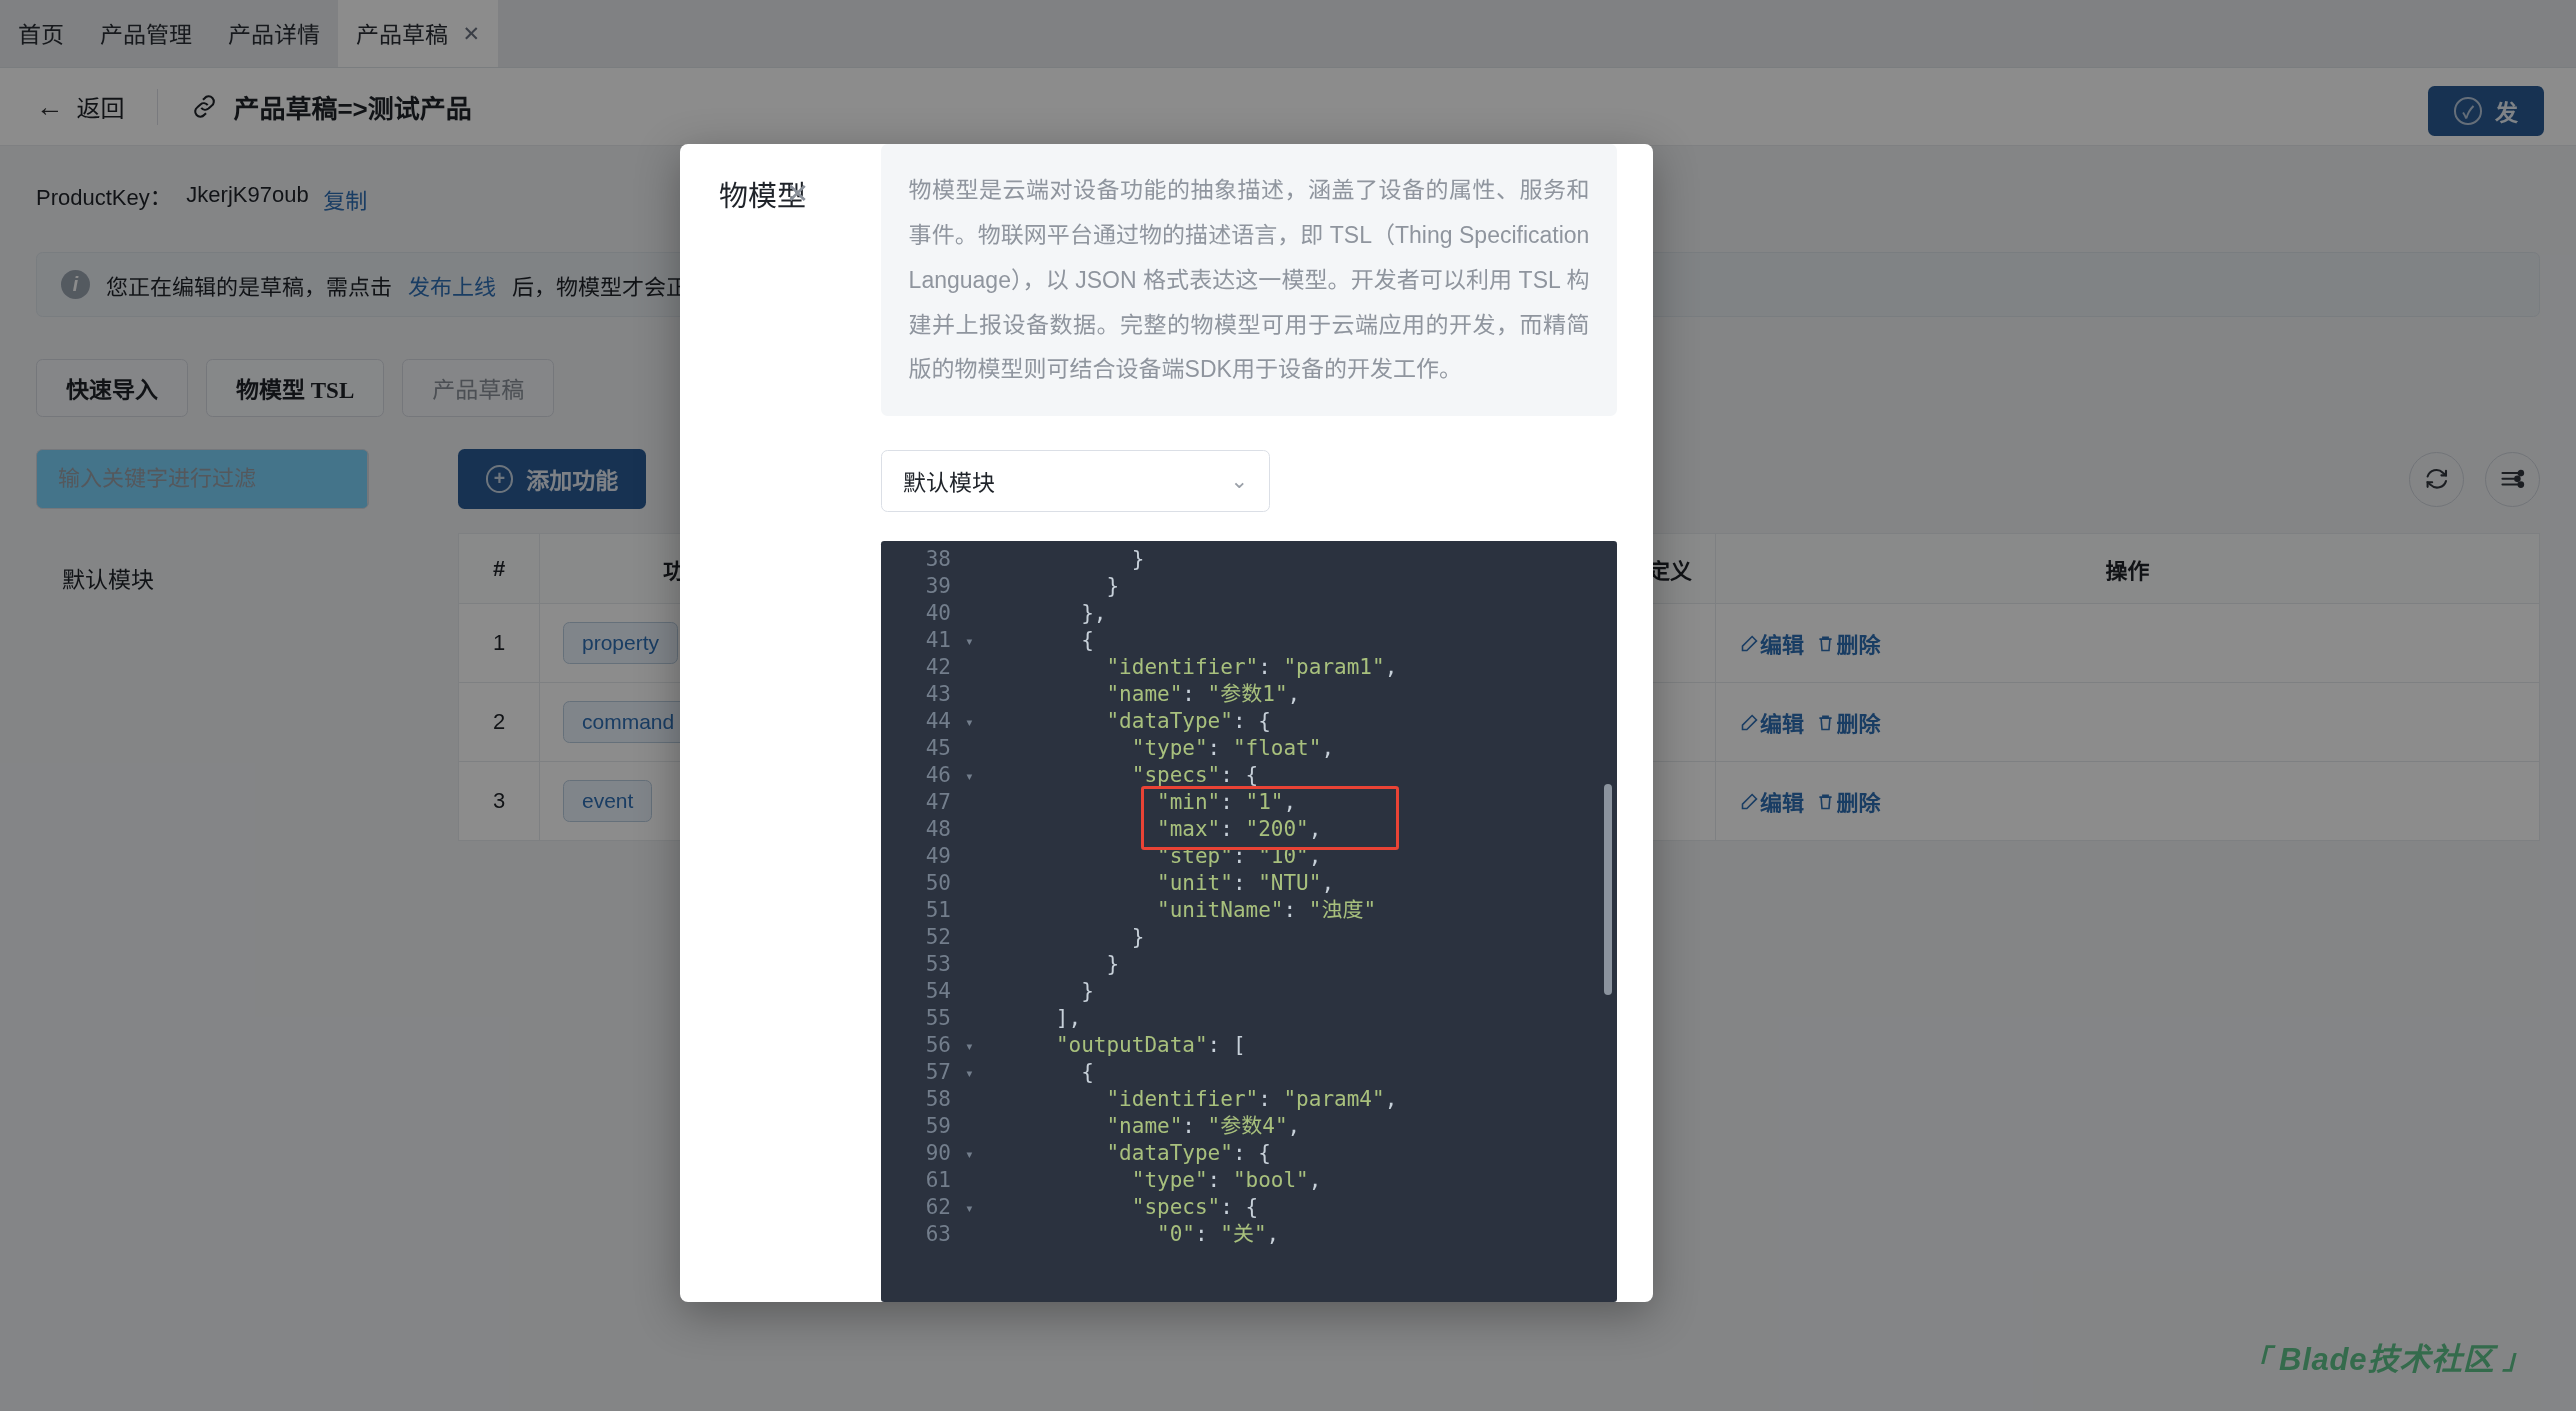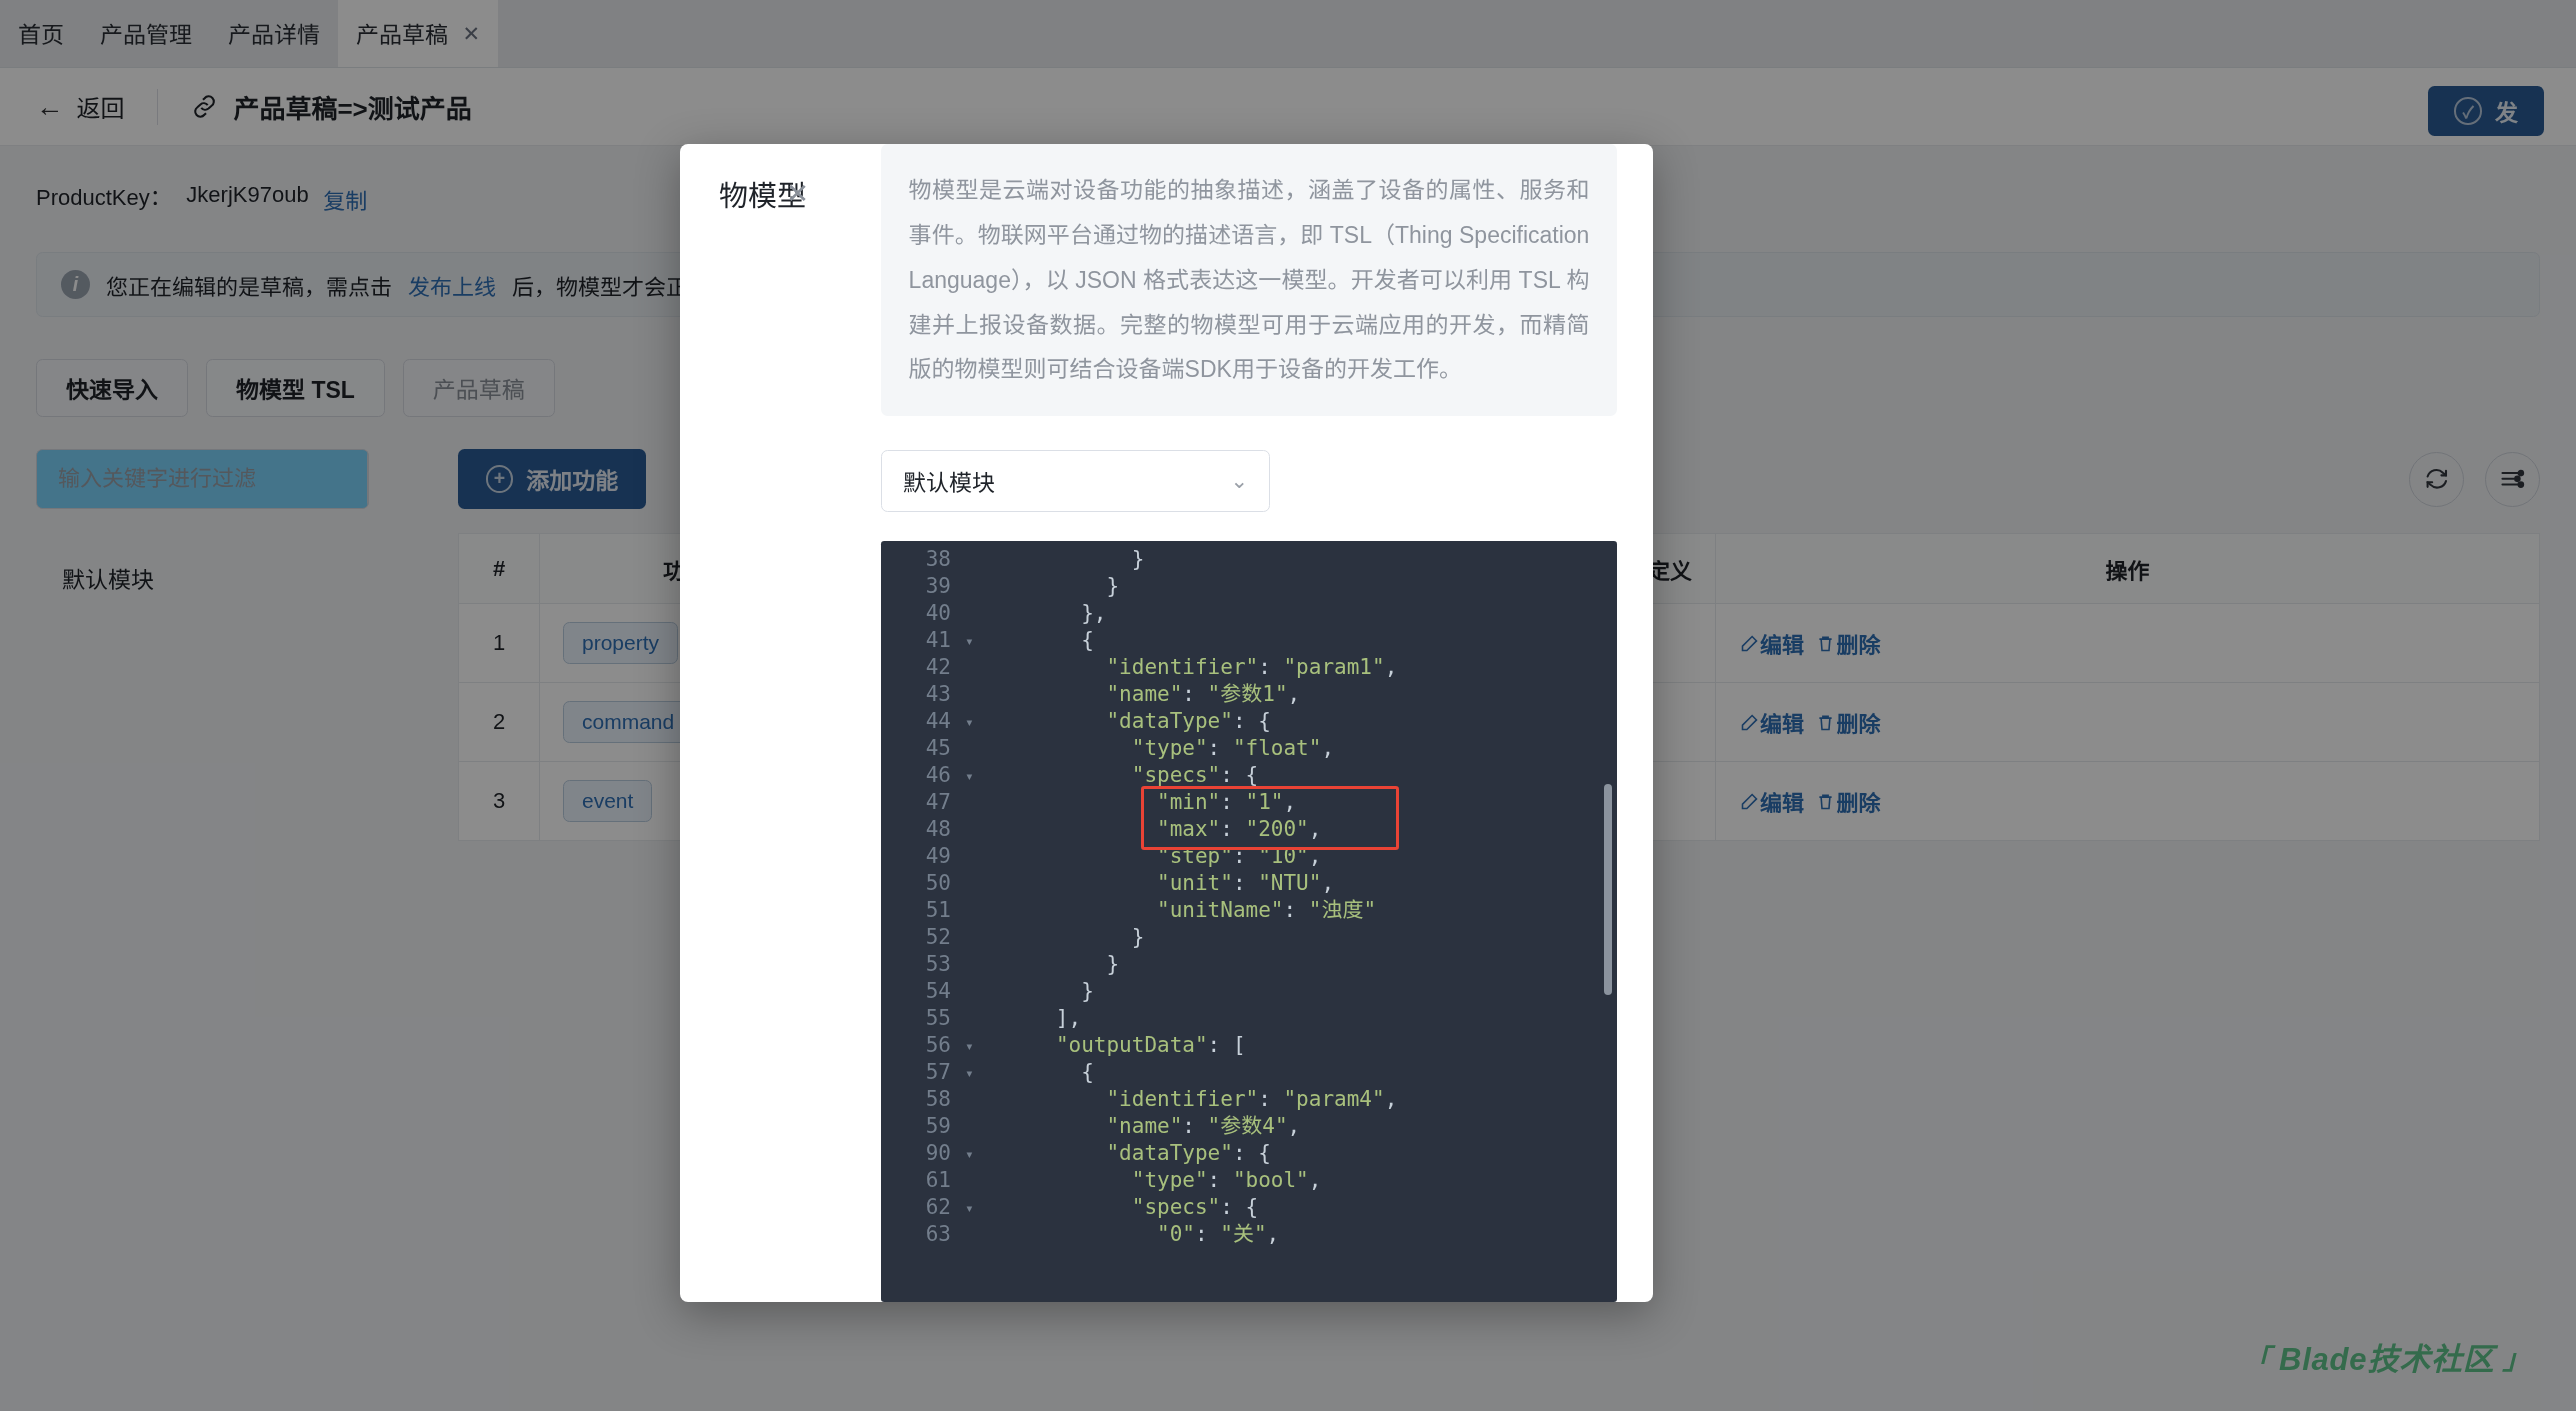--- a/index.html
+++ b/index.html
@@ -78,21 +78,21 @@
   }
   .alert-link { color: #2f6fb5; cursor: pointer; }
 
   .seg-row { display: flex; gap: 18px; margin-bottom: 32px; }
   .seg {
     height: 58px; padding: 0 29px; border: 0.8px solid #d5d9e0;
     border-radius: 6.5px; background: #f2f4f7;
     display: flex; align-items: center;
     font-size: 23px; color: #8a9099; cursor: pointer;
   }
-  .seg.active { color: #1f2329; font-weight: bold; background: #f5f7fa; }
+  .seg.active { color: #1f2329; font-weight: bold; background: #f5f7fa; font-family: Liberation Serif, serif; }
   .seg.bold { color: #1f2329; font-weight: bold; }
 
   
   .toolbar {
     display: flex; align-items: center; margin-bottom: 24px; position: relative;
   }
   .filter-group {
     display: flex; border: 0.8px solid #d5d9e0; border-radius: 6.5px;
     overflow: hidden; background: #7dd3fc; width: 333px; height: 60px;
   }

